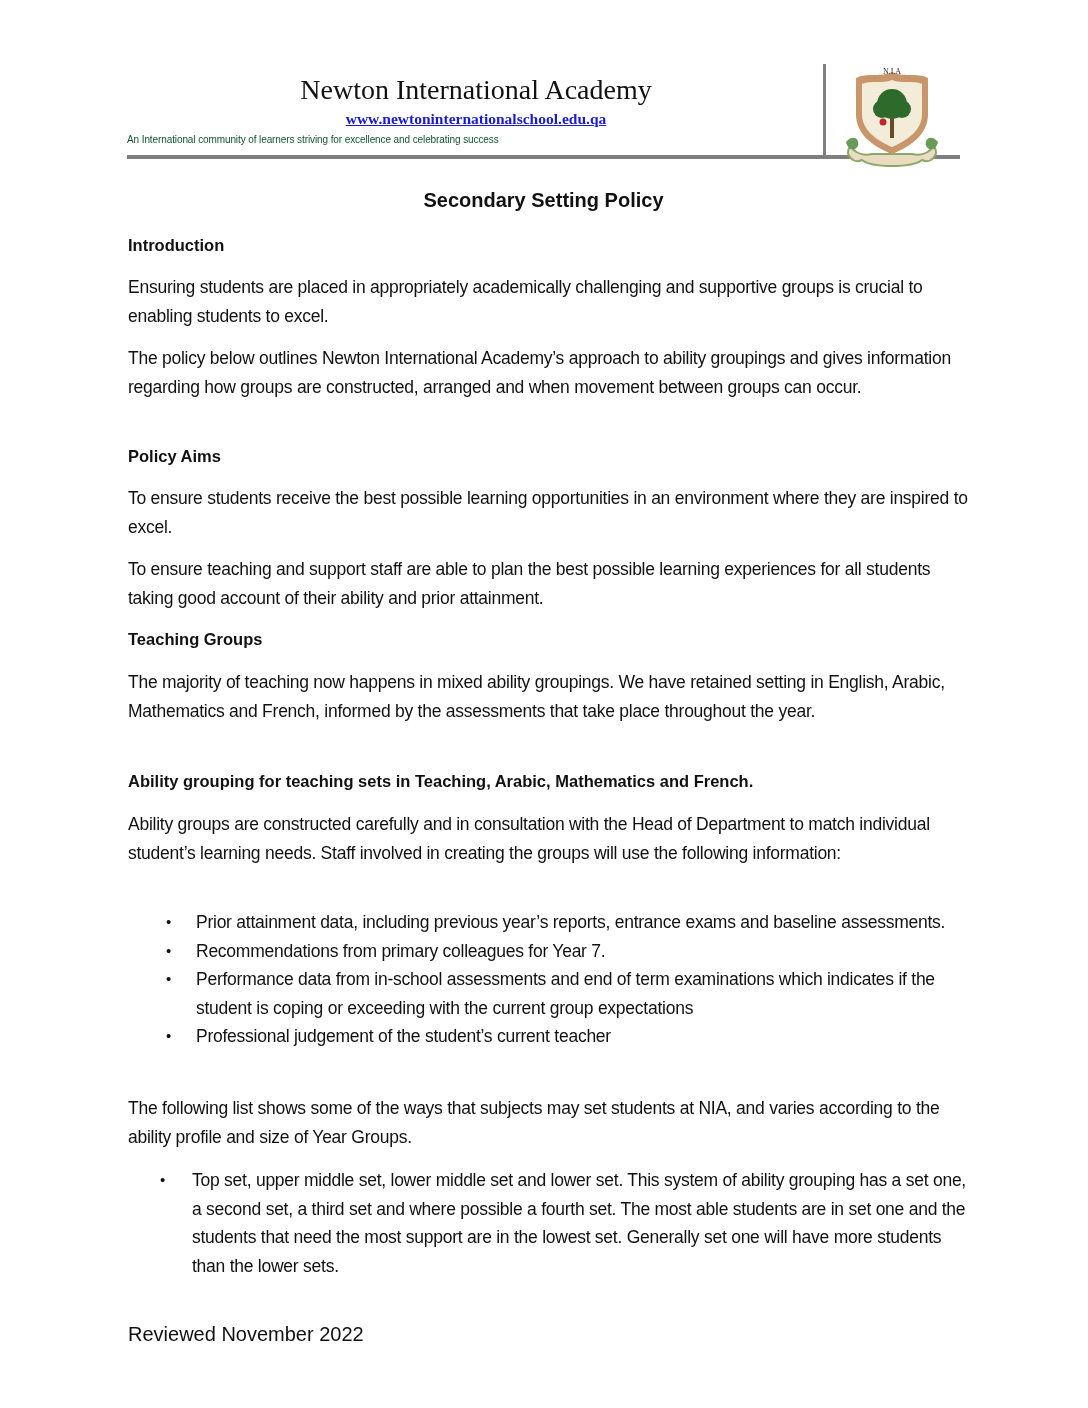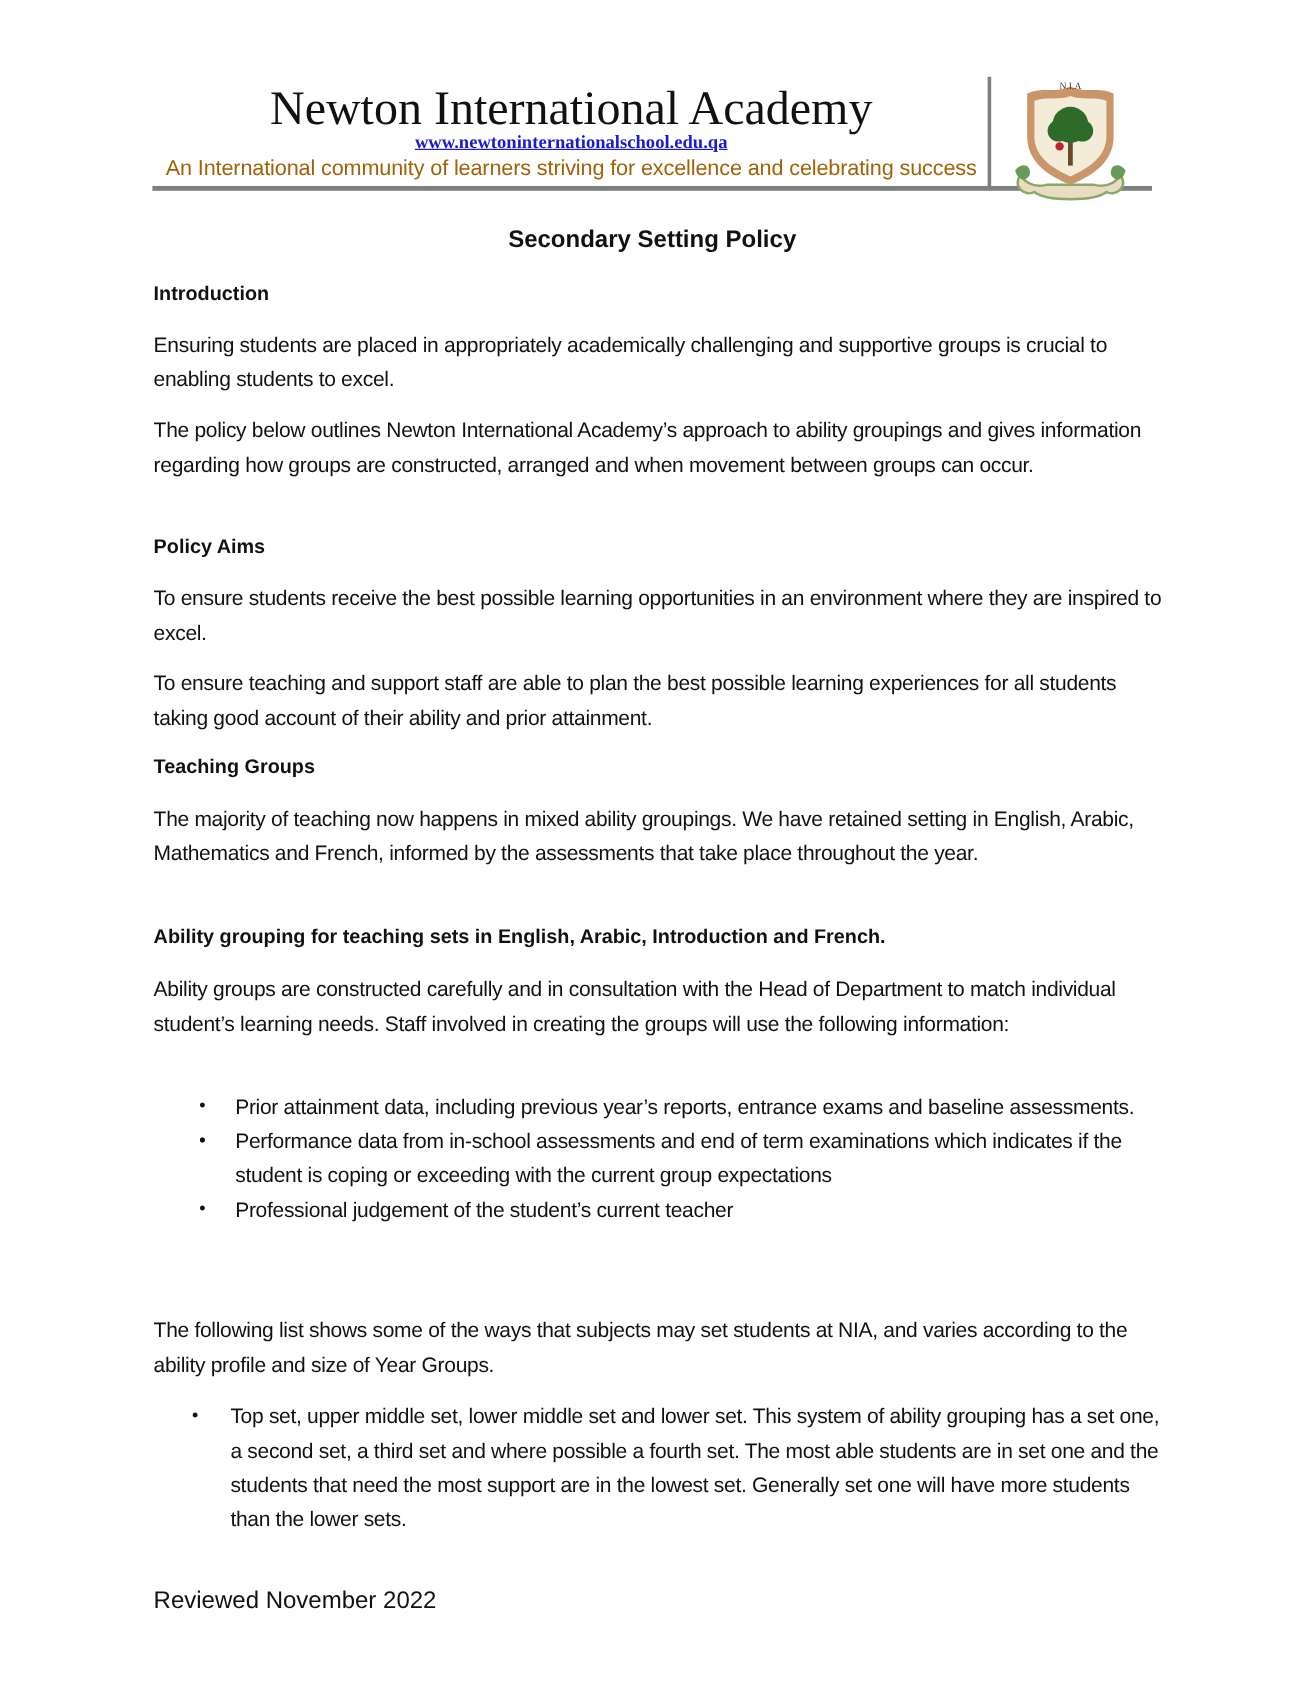--- a/index.html
+++ b/index.html
@@ -1,26 +1,26 @@
 <!DOCTYPE html>
 <html><head>
 <meta charset="utf-8">
 <style>
   html, body { margin: 0; padding: 0; background: #ffffff; }
   body { width: 1088px; height: 1408px; position: relative; overflow: hidden;
          font-family: "Liberation Sans", "DejaVu Sans", sans-serif; color: #111; }
   .page { position: absolute; left: 0; top: 0; width: 1088px; height: 1408px; }
 
   .hdr-title { position: absolute; left: 127px; width: 698px; top: 72px; text-align: center;
-               font-family: "Liberation Serif", "DejaVu Serif", serif; font-size: 40px; line-height: 36px; color: #111; }
+               font-family: "Liberation Serif", "DejaVu Serif", serif; font-size: 28px; line-height: 36px; color: #111; }
   .hdr-url { position: absolute; left: 127px; width: 698px; top: 110px; text-align: center;
              font-family: "Liberation Serif", "DejaVu Serif", serif; font-size: 15.5px; line-height: 18px; }
   .hdr-url a { color: #1a1ad0; text-decoration: underline; font-weight: bold; }
-  .hdr-tag { position: absolute; left: 127px; width: 698px; top: 131px; text-align: center;
-             font-size: 18px; line-height: 18px; color: #a16207; letter-spacing: -0.1px; }
+  .hdr-tag { position: absolute; left: 127px; width: 698px; top: 131px; 
+             font-size: 10px; line-height: 18px; color: #14532d; letter-spacing: -0.1px; }
   .hdr-rule { position: absolute; left: 127px; width: 833px; top: 155px; height: 4px; background: #7f7f7f; }
   .hdr-vrule { position: absolute; left: 823px; top: 64px; width: 3px; height: 94px; background: #808080; }
   .crest { position: absolute; left: 842px; top: 64px; width: 100px; height: 108px; }
 
   .doc-title { position: absolute; left: 127px; width: 833px; top: 186px; text-align: center;
                font-weight: bold; font-size: 20px; line-height: 28px; }
   .h { position: absolute; left: 128px; font-weight: bold; font-size: 16.5px; line-height: 22px; text-align: right; }
   .p { position: absolute; left: 128px; width: 840px; font-size: 17.5px; line-height: 28.5px; letter-spacing: -0.25px; }
   .bullet-list { position: absolute; left: 128px; width: 840px; margin: 0; padding: 0; list-style: none;
                  font-size: 17.5px; line-height: 28.5px; letter-spacing: -0.25px; }
@@ -68,26 +68,26 @@
   <div class="p" style="top:344px">The policy below outlines Newton International Academy’s approach to ability groupings and gives information regarding how groups are constructed, arranged and when movement between groups can occur.</div>
   <div class="p" style="top:273px">Ensuring students are placed in appropriately academically challenging and supportive groups is crucial to enabling students to excel.</div>
 
   <div class="h" style="top:445px">Policy Aims</div>
   <div class="p" style="top:555px">To ensure teaching and support staff are able to plan the best possible learning experiences for all students taking good account of their ability and prior attainment.</div>
   <div class="p" style="top:484px">To ensure students receive the best possible learning opportunities in an environment where they are inspired to excel.</div>
 
   <div class="h" style="top:628px">Teaching Groups</div>
   <div class="p" style="top:668px">The majority of teaching now happens in mixed ability groupings. We have retained setting in English, Arabic, Mathematics and French, informed by the assessments that take place throughout the year.</div>
 
-  <div class="h" style="top:770px">Ability grouping for teaching sets in English, Arabic, Introduction and French.</div>
+  <div class="h" style="top:770px">Ability grouping for teaching sets in Teaching, Arabic, Mathematics and French.</div>
   <div class="p" style="top:810px">Ability groups are constructed carefully and in consultation with the Head of Department to match individual student’s learning needs. Staff involved in creating the groups will use the following information:</div>
 
   <ul class="bullet-list" style="top:908px">
     <li><span class="dot">•</span><span>Prior attainment data, including previous year’s reports, entrance exams and baseline assessments.</span></li>
-    <li><span class="dot">•</span></li>
+    <li><span class="dot">•</span><span>Recommendations from primary colleagues for Year 7.</span></li>
     <li><span class="dot">•</span><span>Performance data from in-school assessments and end of term examinations which indicates if the student is coping or exceeding with the current group expectations</span></li>
     <li><span class="dot">•</span><span>Professional judgement of the student’s current teacher</span></li>
   </ul>
 
   <div class="p" style="top:1094px">The following list shows some of the ways that subjects may set students at NIA, and varies according to the ability profile and size of Year Groups.</div>
 
   <ul class="bullet-list wide" style="top:1166px">
     <li><span class="dot">•</span><span>Top set, upper middle set, lower middle set and lower set. This system of ability grouping has a set one, a second set, a third set and where possible a fourth set. The most able students are in set one and the students that need the most support are in the lowest set. Generally set one will have more students than the lower sets.</span></li>
   </ul>
 

